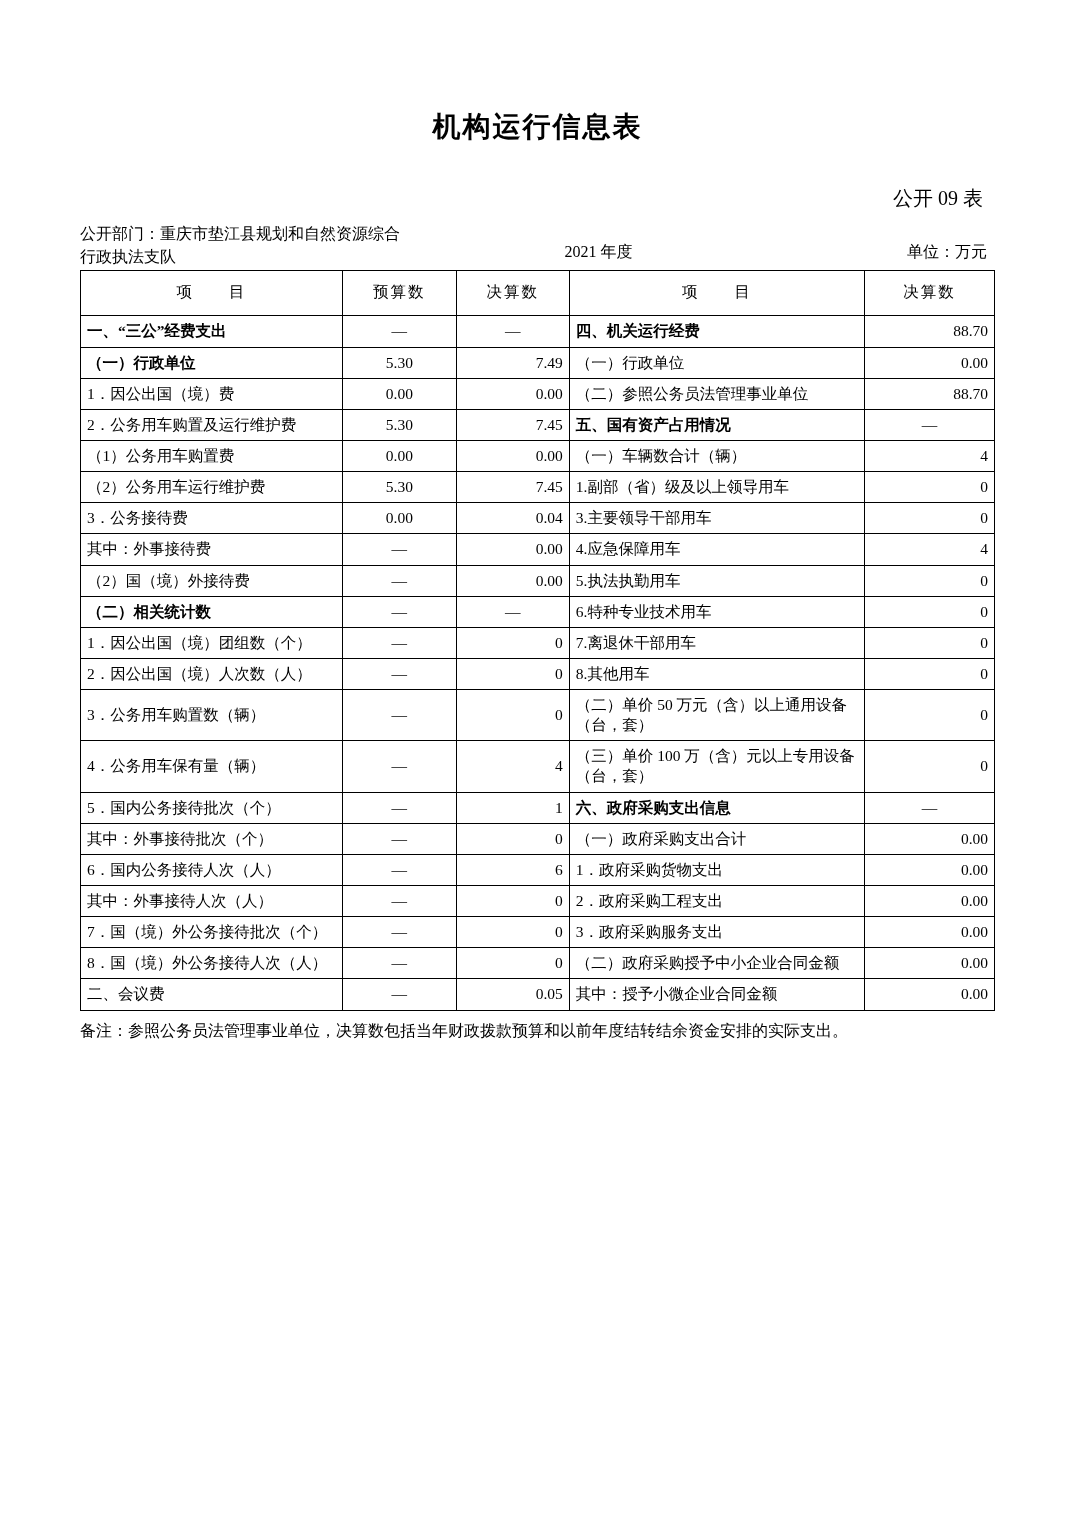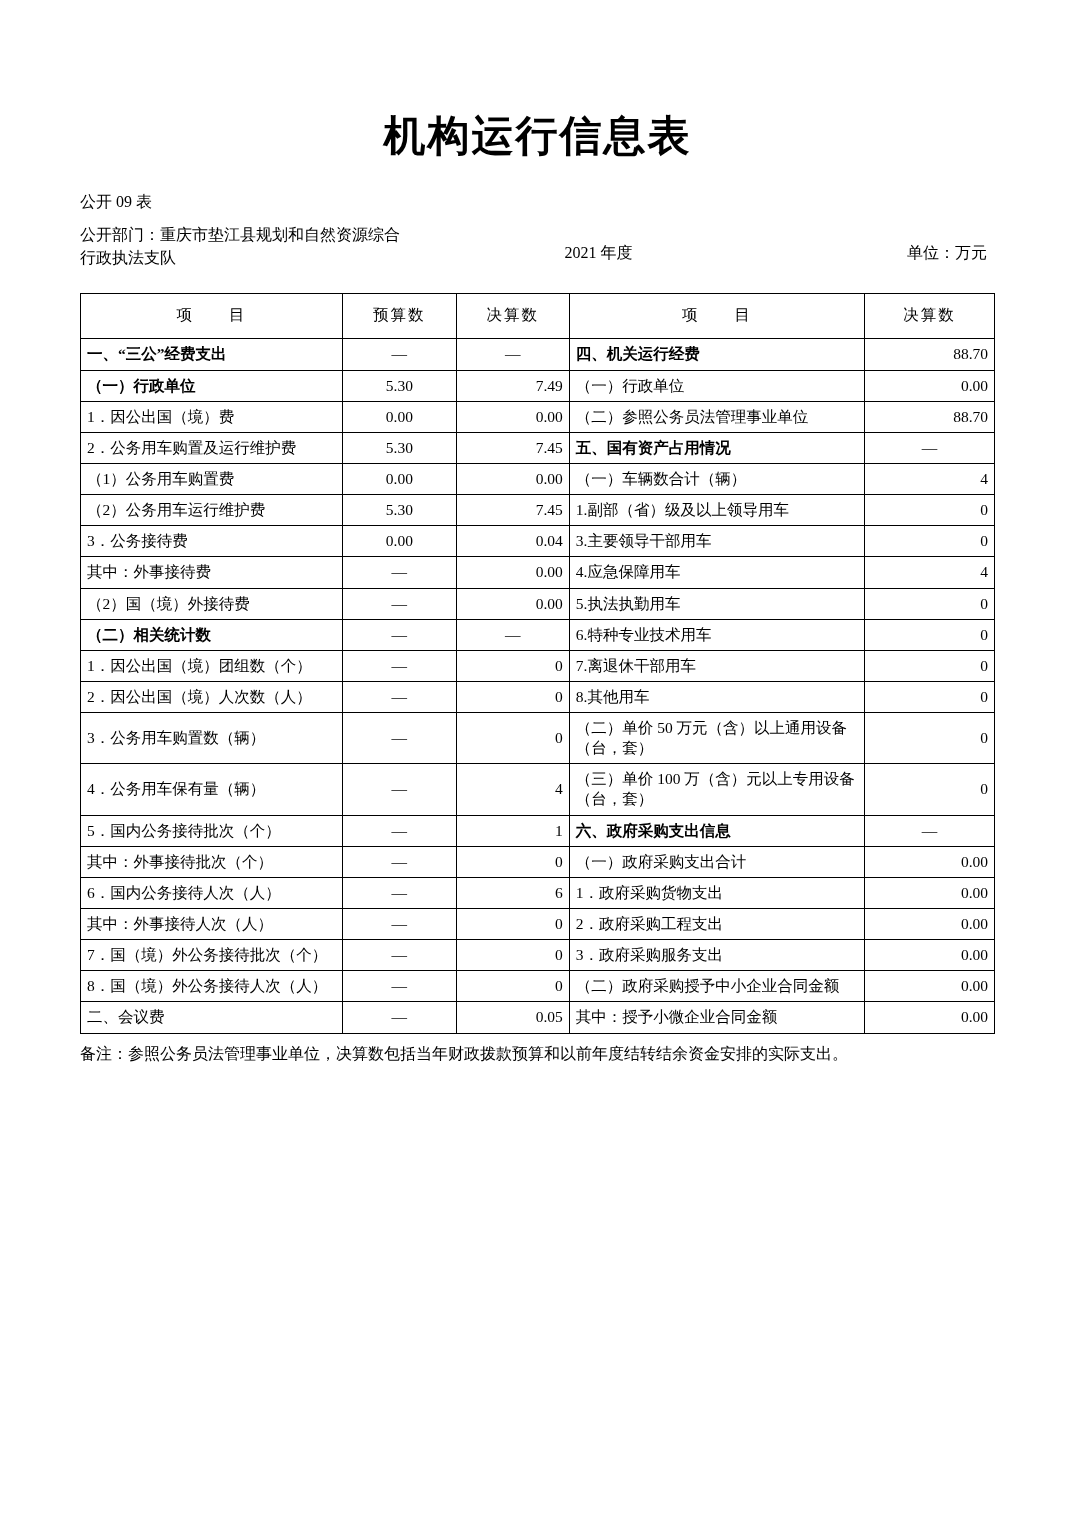--- a/index.html
+++ b/index.html
@@ -16,39 +16,39 @@
   }
   .page {
     width: 1075px;
     height: 1521px;
     box-sizing: border-box;
     padding: 0 80px;
     position: relative;
   }
   .doc-title {
     text-align: center;
-    font-size: 42px;
+    font-size: 28px;
     font-weight: bold;
     letter-spacing: 2px;
     margin-top: 108px;
     font-family: "DejaVu Sans", "Liberation Sans", sans-serif;
   }
   .sheet-no {
-    text-align: left;
-    font-size: 16px;
-    margin-top: 28px;
+    text-align: right;
+    font-size: 20px;
+    margin-top: 39px;
     padding-right: 12px;
   }
   .meta-row {
     display: flex;
     align-items: flex-start;
     justify-content: space-between;
     font-size: 16px;
     margin-top: 10px;
-    margin-bottom: 24px;
+    margin-bottom: 2px;
   }
   .meta-left {
     width: 330px;
     line-height: 1.45;
   }
   .meta-center {
     flex: 1;
     text-align: center;
     padding-top: 20px;
   }

